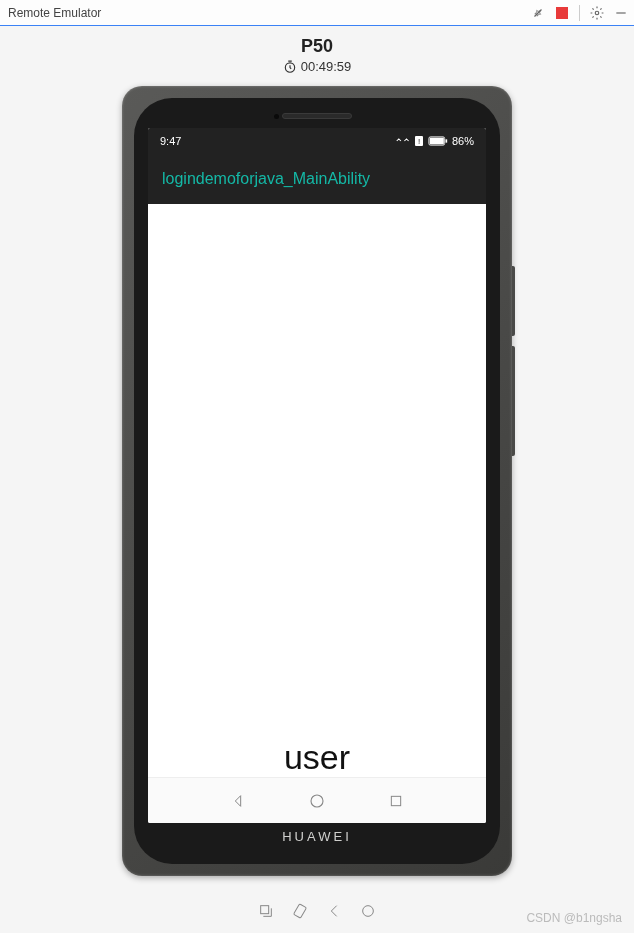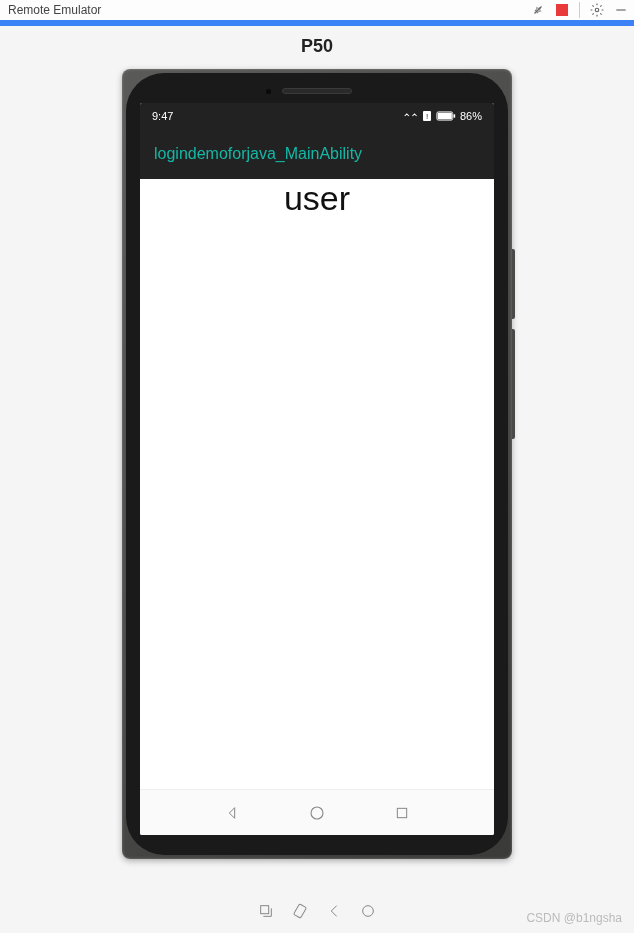--- a/index.html
+++ b/index.html
@@ -9,21 +9,21 @@
       background: #f5f5f5;
       font-family: -apple-system, BlinkMacSystemFont, "Segoe UI", sans-serif;
       position: relative;
       overflow: hidden;
     }
     
     
     .toolbar {
       height: 26px;
       background: #fdfdfd;
-      border-bottom: 6px solid #3b82f6;
+      border-bottom: 1px solid #3b82f6;
       display: flex;
       align-items: center;
       justify-content: space-between;
       padding: 0 6px;
     }
     .toolbar-left {
       font-size: 12px;
       color: #444;
       padding-left: 2px;
     }
@@ -67,24 +67,24 @@
     .phone-wrap {
       display: flex;
       justify-content: center;
       margin-top: 8px;
       position: relative;
     }
     .phone {
       width: 390px;
       height: 790px;
       background: linear-gradient(135deg, #5a5a58, #3a3a38);
-      border-radius: 8px;
+      border-radius: 20px;
       position: relative;
       box-shadow: 0 2px 6px rgba(0,0,0,0.3), inset 0 0 3px rgba(255,255,255,0.3);
-      padding: 4px;
+      padding: 12px;
     }
     .phone-inner {
       width: 100%;
       height: 100%;
       background: #1a1a1a;
       border-radius: 38px;
       padding: 30px 14px 20px;
       display: flex;
       flex-direction: column;
       position: relative;
@@ -151,21 +151,21 @@
       align-items: center;
       padding: 0 14px;
       font-size: 16px;
     }
     
     
     .app-content {
       flex: 1;
       background: #fff;
       display: flex;
-      align-items: flex-start;
+      align-items: flex-end;
       justify-content: center;
     }
     .content-text {
       font-size: 34px;
       color: #111;
       font-weight: 400;
     }
     
     
     .nav-bar {
@@ -235,20 +235,27 @@
     <div class="toolbar-icon">
       <svg width="14" height="14" viewBox="0 0 24 24" stroke="#666" stroke-width="2">
           <line x1="4" y1="12" x2="20" y2="12"></line>
         </svg>
     </div>
   </div>
 </div>
 
 <div class="header">
   <div class="device-name">P50</div>
+  <div class="timer-row">
+    <svg width="14" height="14" viewBox="0 0 24 24" fill="none" stroke="#333" stroke-width="2">
+        <circle cx="12" cy="13" r="8"></circle>
+        <path d="M12 9v4l2 2M9 2h6"></path>
+      </svg>
+    <span>00:49:59</span>
+  </div>
 </div>
 
 <div class="phone-wrap">
   <div class="phone">
     <div class="side-button b1"></div>
     <div class="side-button b2"></div>
     <div class="phone-inner">
       <div class="sensor-dot"></div>
       <div class="earpiece"></div>
 
@@ -293,20 +300,21 @@
               </svg>
           </div>
           <div class="nav-btn">
             <svg width="16" height="16" viewBox="0 0 24 24" fill="none" stroke="#888" stroke-width="1.5">
                 <rect x="5" y="5" width="14" height="14"></rect>
               </svg>
           </div>
         </div>
       </div>
 
+      <div class="brand">HUAWEI</div>
     </div>
   </div>
 </div>
 
 <div class="bottom-bar">
   <svg class="bottom-icon" viewBox="0 0 24 24" fill="none" stroke="#888" stroke-width="1.5">
       <rect x="4" y="4" width="12" height="12"></rect>
       <path d="M8 20h12V8"></path>
     </svg>
   <svg class="bottom-icon" viewBox="0 0 24 24" fill="none" stroke="#888" stroke-width="1.5">

